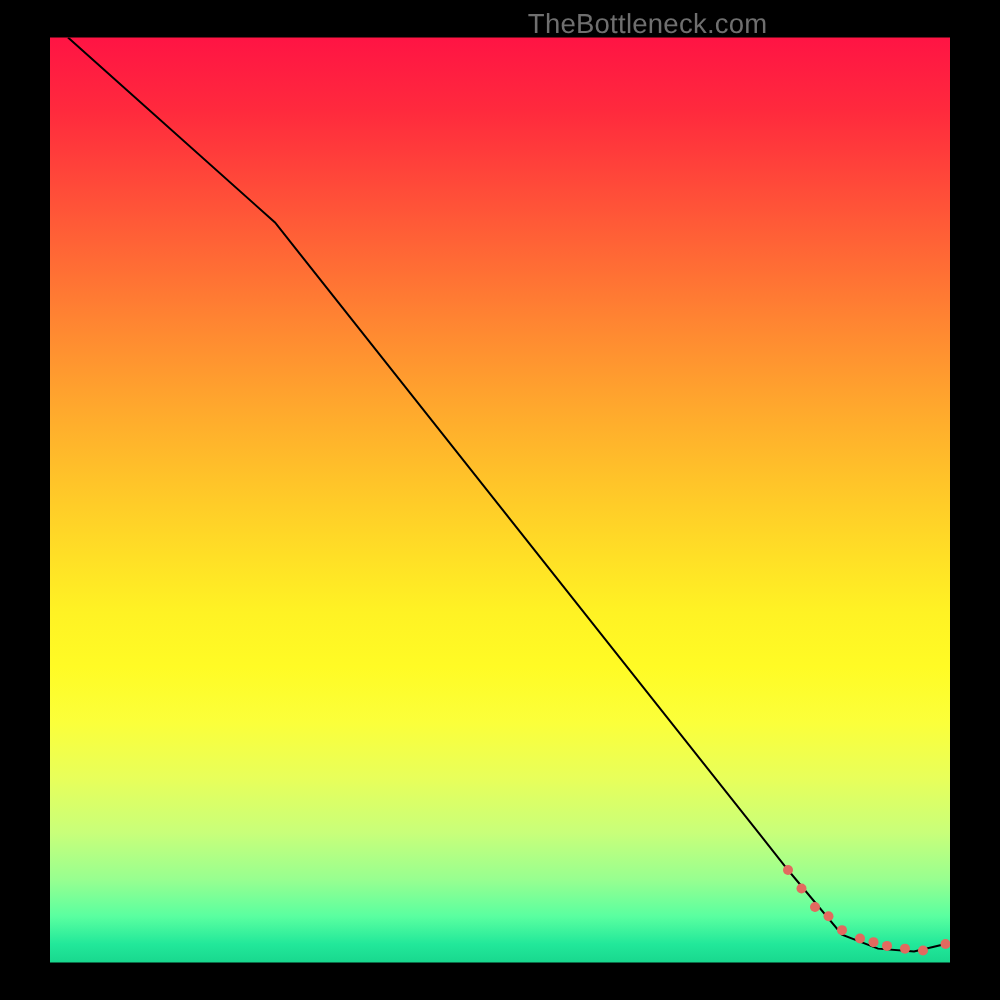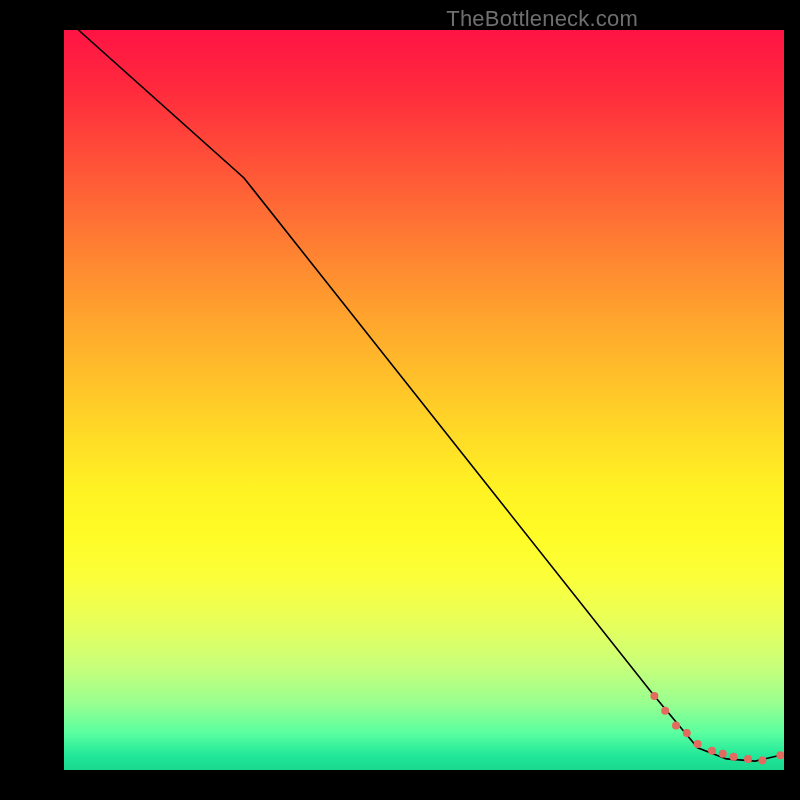--- a/index.html
+++ b/index.html
@@ -9,21 +9,20 @@
     height: 800px;
     background: #000;
     font-family: Arial, Helvetica, sans-serif;
     overflow: hidden;
   }
   .frame {
     position: relative;
     width: 656px;
     height: 800px;
     background: #000;
-    margin-left: 24px;
   }
   .plot {
     position: absolute;
     left: 40px;
     top: 30px;
     width: 720px;
     height: 740px;
     
     background: linear-gradient(
       to bottom,

